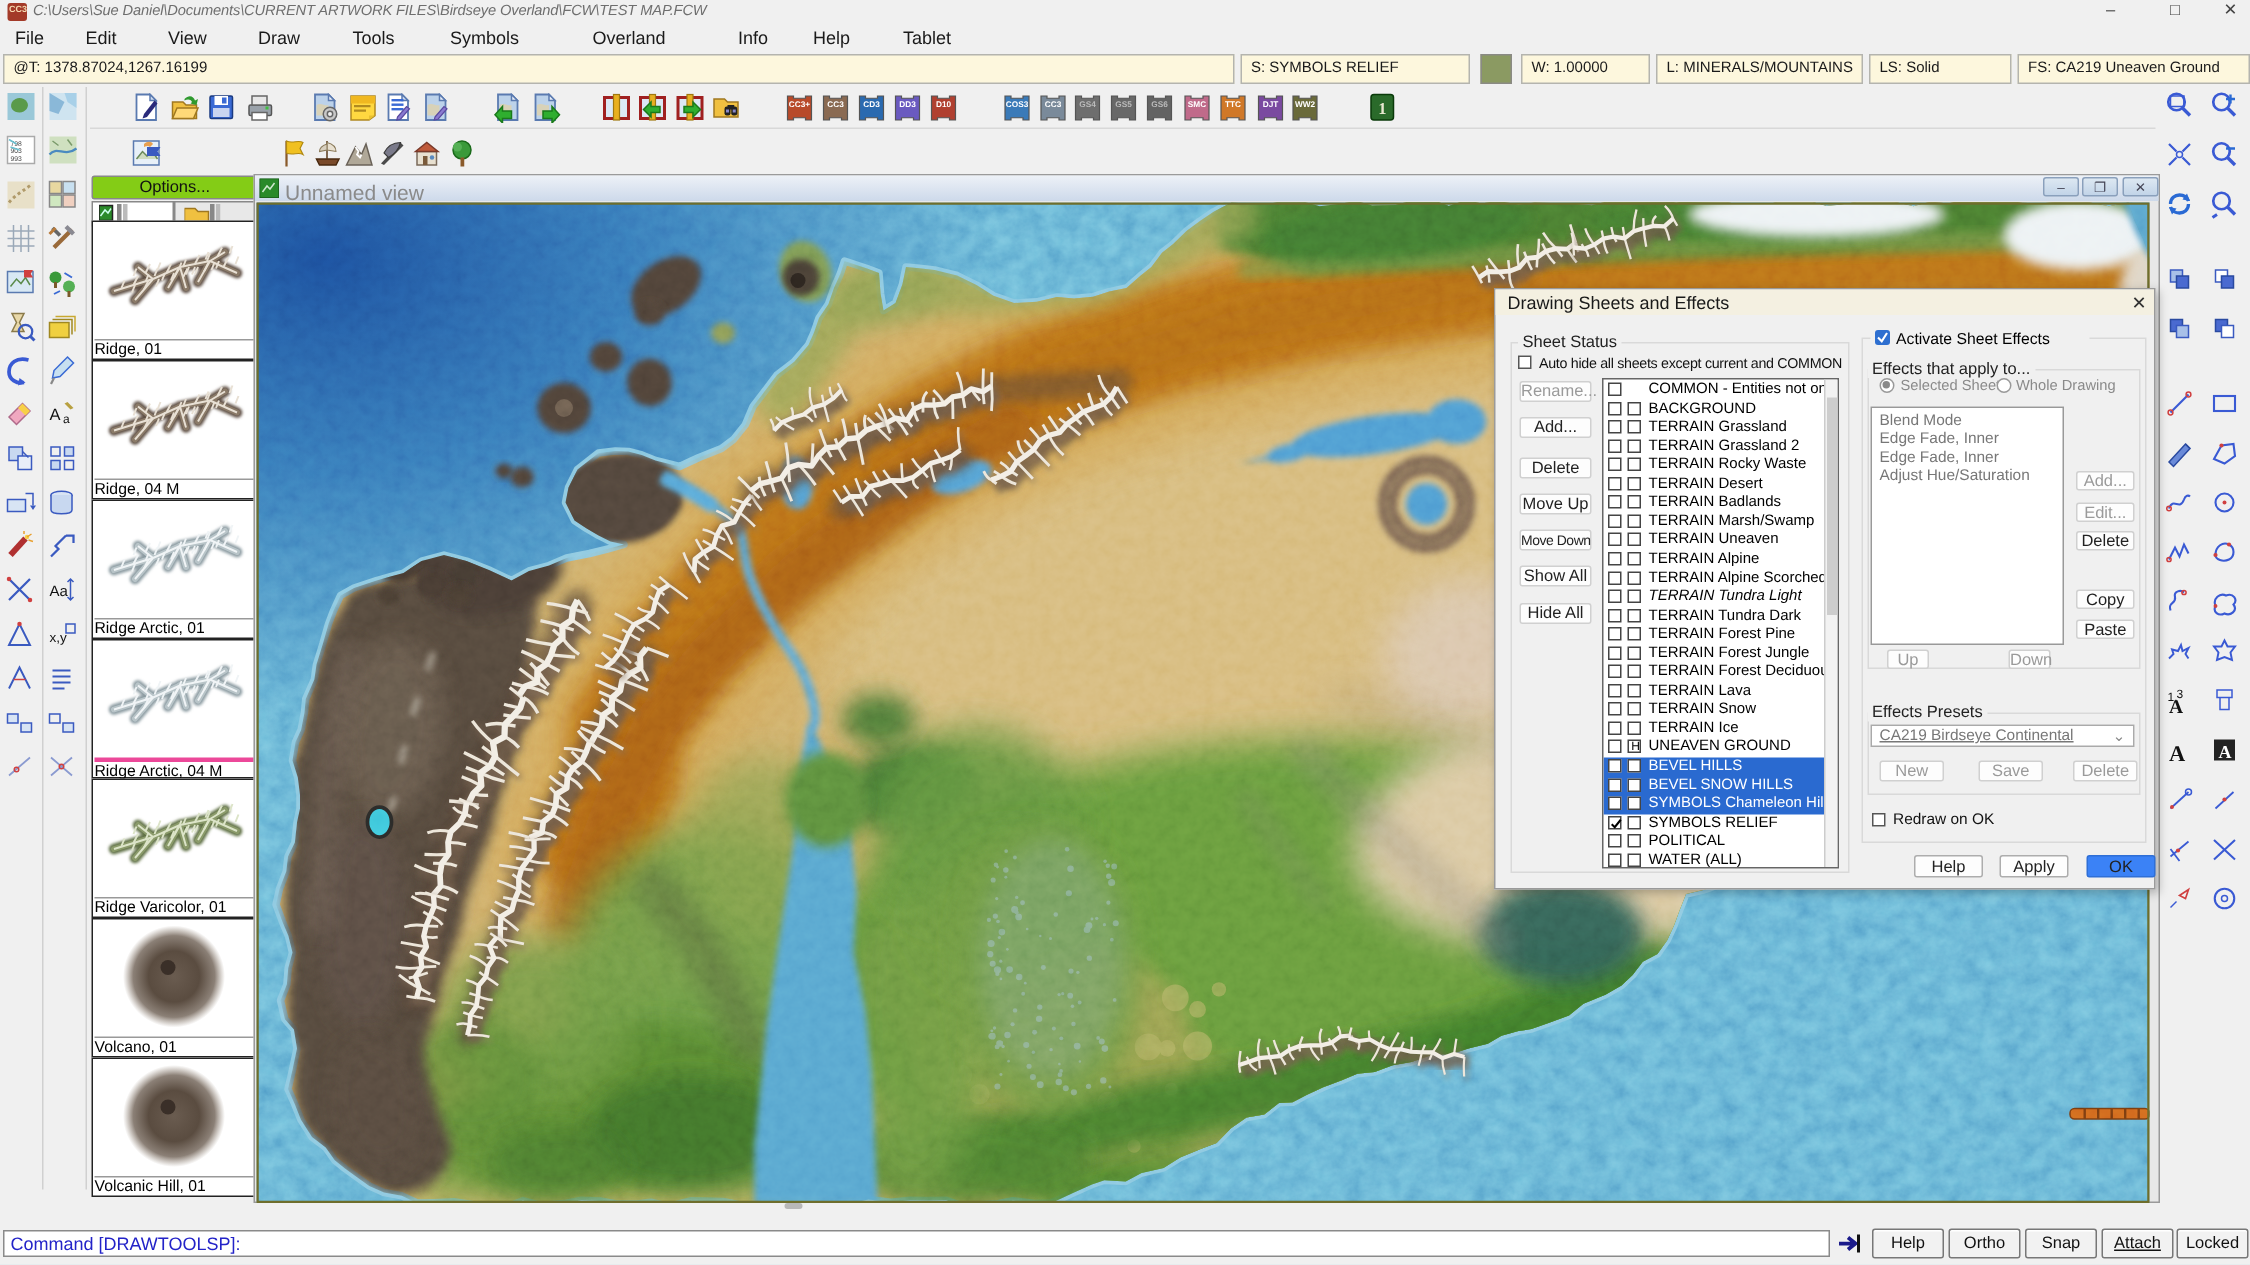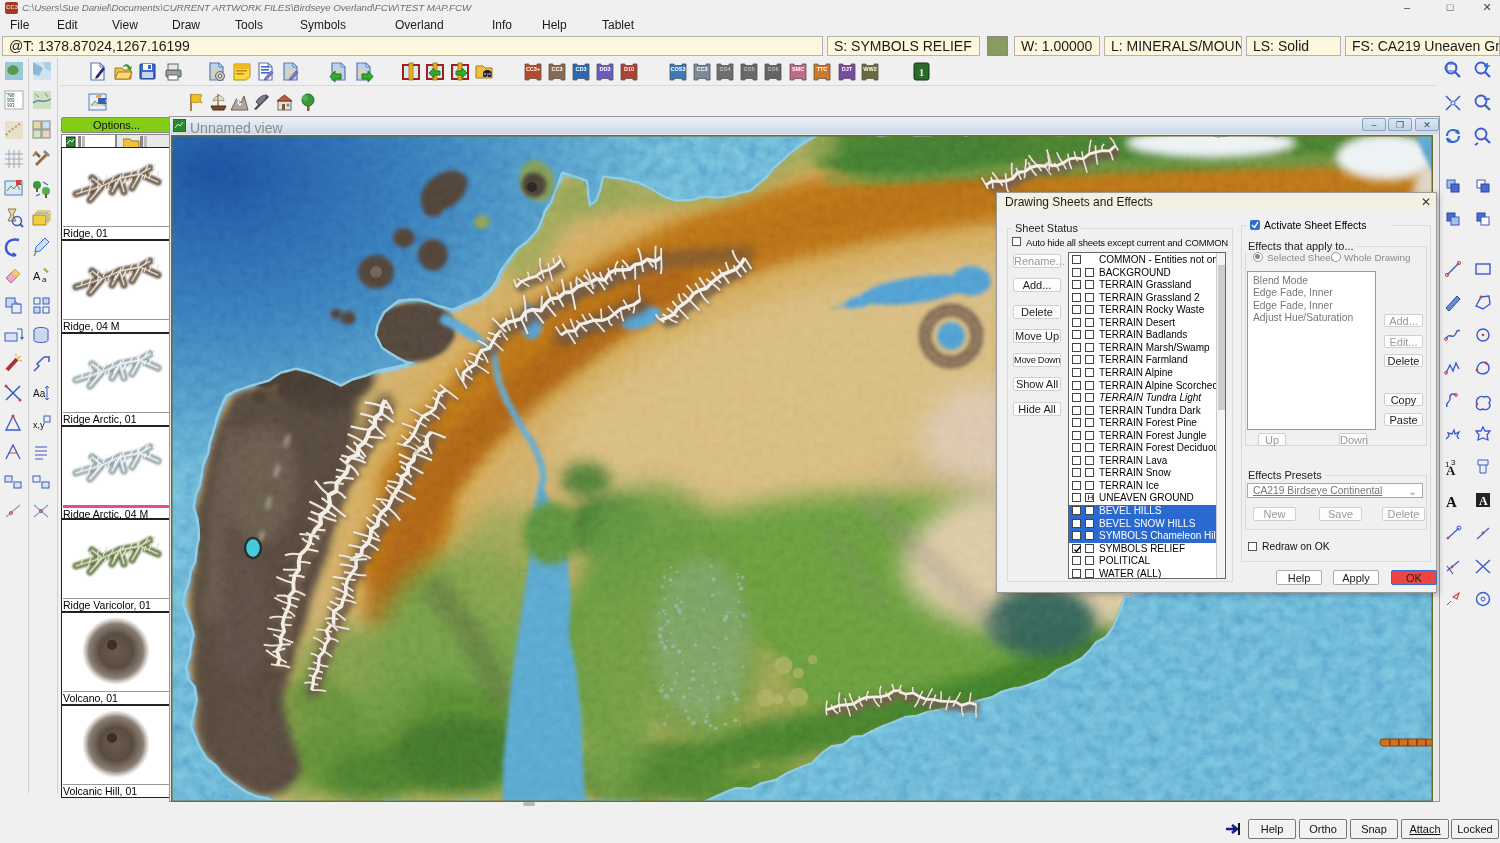--- a/index.html
+++ b/index.html
@@ -5,21 +5,21 @@
 *{margin:0;padding:0;box-sizing:border-box;}
 html,body{width:1500px;height:843px;overflow:hidden;background:#f0f0f0;font-family:"Liberation Sans",sans-serif;}
 #titlebar{position:absolute;left:0;top:0;width:1500px;height:16px;background:#f0f0f0;}
 #titlebar .ttxt{position:absolute;left:22px;top:2px;font-size:9.8px;color:#6e6e6e;letter-spacing:-0.1px;font-style:italic;}
 #appicon{position:absolute;left:5px;top:2px;width:13px;height:12px;background:#a33a28;border-radius:2px;}
 #appicon:after{content:"CC3";position:absolute;left:1px;top:2px;font-size:6px;color:#f5d9b0;font-weight:bold;}
 .wbtn{position:absolute;top:1px;width:14px;height:13px;color:#444;font-size:11px;text-align:center;line-height:13px;}
 #menubar{position:absolute;left:0;top:16px;width:1500px;height:17px;background:#f0f0f0;font-size:12px;color:#1a1a1a;}
 #menubar span{position:absolute;top:2px;}
 #fieldbar{position:absolute;left:0;top:33px;width:1500px;height:25px;background:#f0f0f0;}
-.yfield{position:absolute;top:3px;height:20px;background:#fdf7dd;border:1px solid #b4b4ae;font-size:14px;color:#1a1a1a;line-height:18px;padding-left:6px;white-space:nowrap;overflow:hidden;}
+.yfield{position:absolute;top:3px;height:20px;background:#fdf7dd;border:1px solid #b4b4ae;font-size:10px;color:#1a1a1a;line-height:18px;padding-left:6px;white-space:nowrap;overflow:hidden;}
 #swatch{position:absolute;left:987px;top:3px;width:21px;height:20px;background:#8b9a62;border:1px solid #8a8a84;}
 #toolrow1{position:absolute;left:60px;top:58px;width:1380px;height:28px;border-bottom:1px solid #d8d8d8;}
 #toolrow2{position:absolute;left:60px;top:87px;width:1380px;height:29px;}
 #leftcol{position:absolute;left:0;top:58px;width:59px;height:760px;background:#f0f0f0;}
 #leftcol .sep{position:absolute;top:0;width:1px;height:735px;background:#d0d0d0;}
 #sympanel{position:absolute;left:60px;top:116px;width:115px;height:700px;background:#f0f0f0;}
 #rightcol{position:absolute;left:1437px;top:58px;width:63px;height:760px;background:#f0f0f0;}
 #mapwin{position:absolute;left:169px;top:116px;width:1271px;height:686px;background:#e8e8e8;border:1px solid #9a9a9a;}
 #maptitle{position:absolute;left:0;top:0;width:1269px;height:17px;background:linear-gradient(#edf1f7,#cdd9ea);}
 .mwb{position:absolute;top:1px;width:24px;height:13px;background:linear-gradient(#dde8f2,#c2d4e8);border:1px solid #8aa0bc;border-radius:2px;font-size:9px;color:#445;text-align:center;line-height:12px;}
@@ -1113,20 +1113,21 @@
         </g>
 
 <rect x="0" y="0" width="1262" height="667" filter="url(#noisef)" opacity="0.13" style="mix-blend-mode:overlay"></rect>
 <rect x="0" y="0" width="1262" height="667" fill="none" stroke="#6e6e2c" stroke-width="3"></rect>
 </svg>
  </div>
 </div>
 
 <div style="position:absolute;left:523px;top:802px;width:12px;height:4px;background:#b8b8b8;border-radius:2px;"></div>
 <div id="botbar">
+ <div id="cmdfield">Command [DRAWTOOLSP]:</div>
  <svg style="position:absolute;left:1224px;top:3px;" width="20" height="19" viewBox="0 0 20 19">
       <path d="M2,9 h10 M8,5 l5,4 -5,4" stroke="#1a1a8a" stroke-width="2.5" fill="none"></path>
       <path d="M15,3 v12" stroke="#111" stroke-width="2"></path>
     </svg>
  <div class="bbtn" style="left:1248px;">Help</div>
  <div class="bbtn" style="left:1299px;">Ortho</div>
  <div class="bbtn" style="left:1350px;">Snap</div>
  <div class="bbtn" style="left:1401px;text-decoration:underline;">Attach</div>
  <div class="bbtn" style="left:1451px;">Locked</div>
 </div>
@@ -1184,21 +1185,21 @@
         <span class="lbl">TERRAIN Badlands</span>
       </div>
       <div class="srow" style="top:88.85000000000001px;">
         <span class="c1"></span>
         <span class="c2"></span>
         <span class="lbl">TERRAIN Marsh/Swamp</span>
       </div>
       <div class="srow" style="top:101.4px;">
         <span class="c1"></span>
         <span class="c2"></span>
-        <span class="lbl">TERRAIN Farmland</span>
+        <span class="lbl">TERRAIN Uneaven</span>
       </div>
       <div class="srow" style="top:113.95px;">
         <span class="c1"></span>
         <span class="c2"></span>
         <span class="lbl">TERRAIN Alpine</span>
       </div>
       <div class="srow" style="top:126.5px;">
         <span class="c1"></span>
         <span class="c2"></span>
         <span class="lbl">TERRAIN Alpine Scorched</span>
@@ -1316,21 +1317,21 @@
  <div class="grp" style="left:248px;top:282px;width:182px;height:55px;"></div>
  <div class="grplabel" style="left:248px;top:276px;">Effects Presets</div>
  <div style="position:absolute;left:250px;top:290px;width:176px;height:15px;background:#fff;border:1px solid #aaa;color:#777;line-height:14px;padding-left:5px;text-decoration:underline;">CA219 Birdseye Continental<span style="position:absolute;right:5px;top:1px;color:#888;">⌄</span></div>
  <div class="dbtn dis" style="left:256px;top:314px;width:43px;height:14px;line-height:13px;">New</div>
  <div class="dbtn dis" style="left:322px;top:314px;width:43px;height:14px;line-height:13px;">Save</div>
  <div class="dbtn dis" style="left:385px;top:314px;width:43px;height:14px;line-height:13px;">Delete</div>
  <div class="cb" style="left:251px;top:349px;"></div>
  <div style="position:absolute;left:265px;top:348px;">Redraw on OK</div>
  <div class="dbtn" style="left:279px;top:377px;width:46px;height:15px;line-height:14px;background:#fdfdfd;border-color:#adadad;">Help</div>
  <div class="dbtn" style="left:336px;top:377px;width:46px;height:15px;line-height:14px;background:#fdfdfd;border-color:#adadad;">Apply</div>
- <div class="dbtn" style="left:394px;top:377px;width:46px;height:15px;line-height:14px;background:#ef4444;border:1px solid #2f6fd6;">OK</div>
+ <div class="dbtn" style="left:394px;top:377px;width:46px;height:15px;line-height:14px;background:#3b82f6;border:1px solid #2f6fd6;">OK</div>
 </div>
 <div style="position: absolute; left: 88px; top: 62px; width: 20px; height: 20px;"><svg width="20" height="20" viewBox="0 0 20 20">
       <path d="M3,1 h9 l4,4 v13 h-13 Z" fill="#fff" stroke="#5a7ab0" stroke-width="1.2"></path>
       <path d="M12,1 l4,4 h-4 Z" fill="#cfdcf0" stroke="#5a7ab0" stroke-width="1"></path>
       <path d="M8,14 L15,5 l2,2 -7,9 -3,1 Z" fill="#2a2a7a"></path>
     </svg></div>
 <div style="position: absolute; left: 113px; top: 62px; width: 20px; height: 20px;"><svg width="20" height="20" viewBox="0 0 20 20">
       <path d="M2,6 h7 l2,2 h7 v9 h-16 Z" fill="#f0c040" stroke="#a07820" stroke-width="1"></path>
       <path d="M2,17 l3,-7 h14 l-3,7 Z" fill="#ffd978" stroke="#a07820" stroke-width="1"></path>
       <path d="M10,4 c3,-3 6,-2 7,1 l2,-1 -1,4 -4,-1 1,-1 c-1,-2 -3,-2 -5,-1 Z" fill="#2f9a2f"></path>

